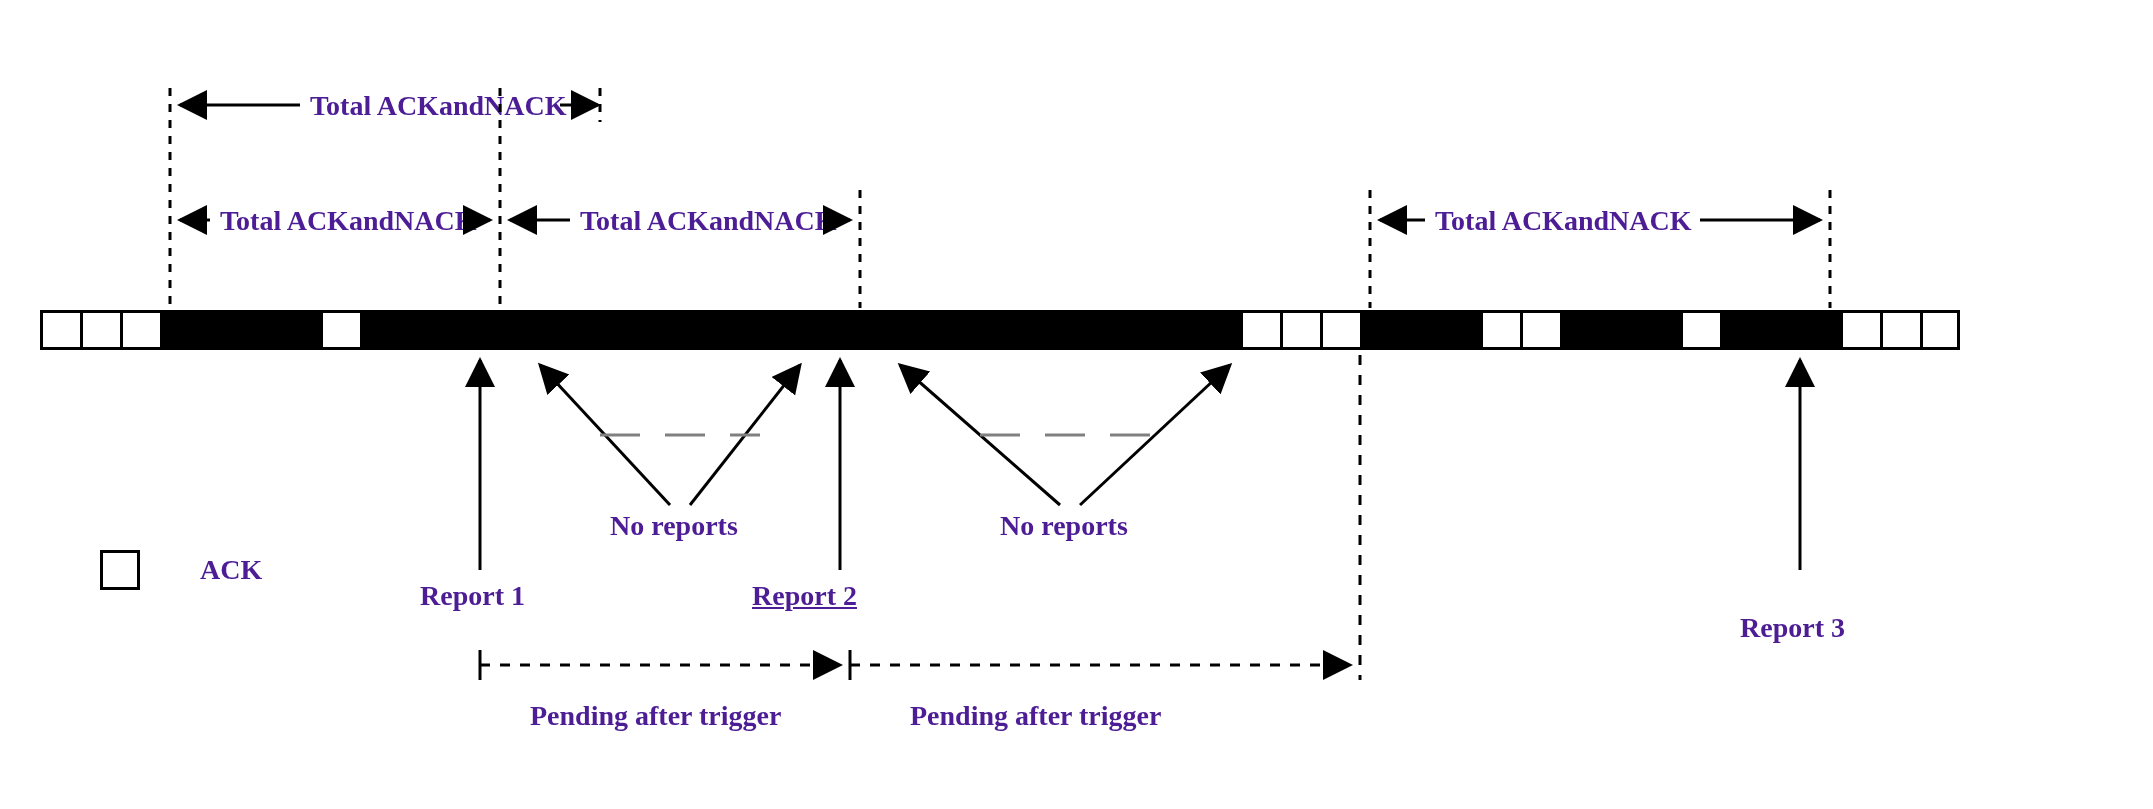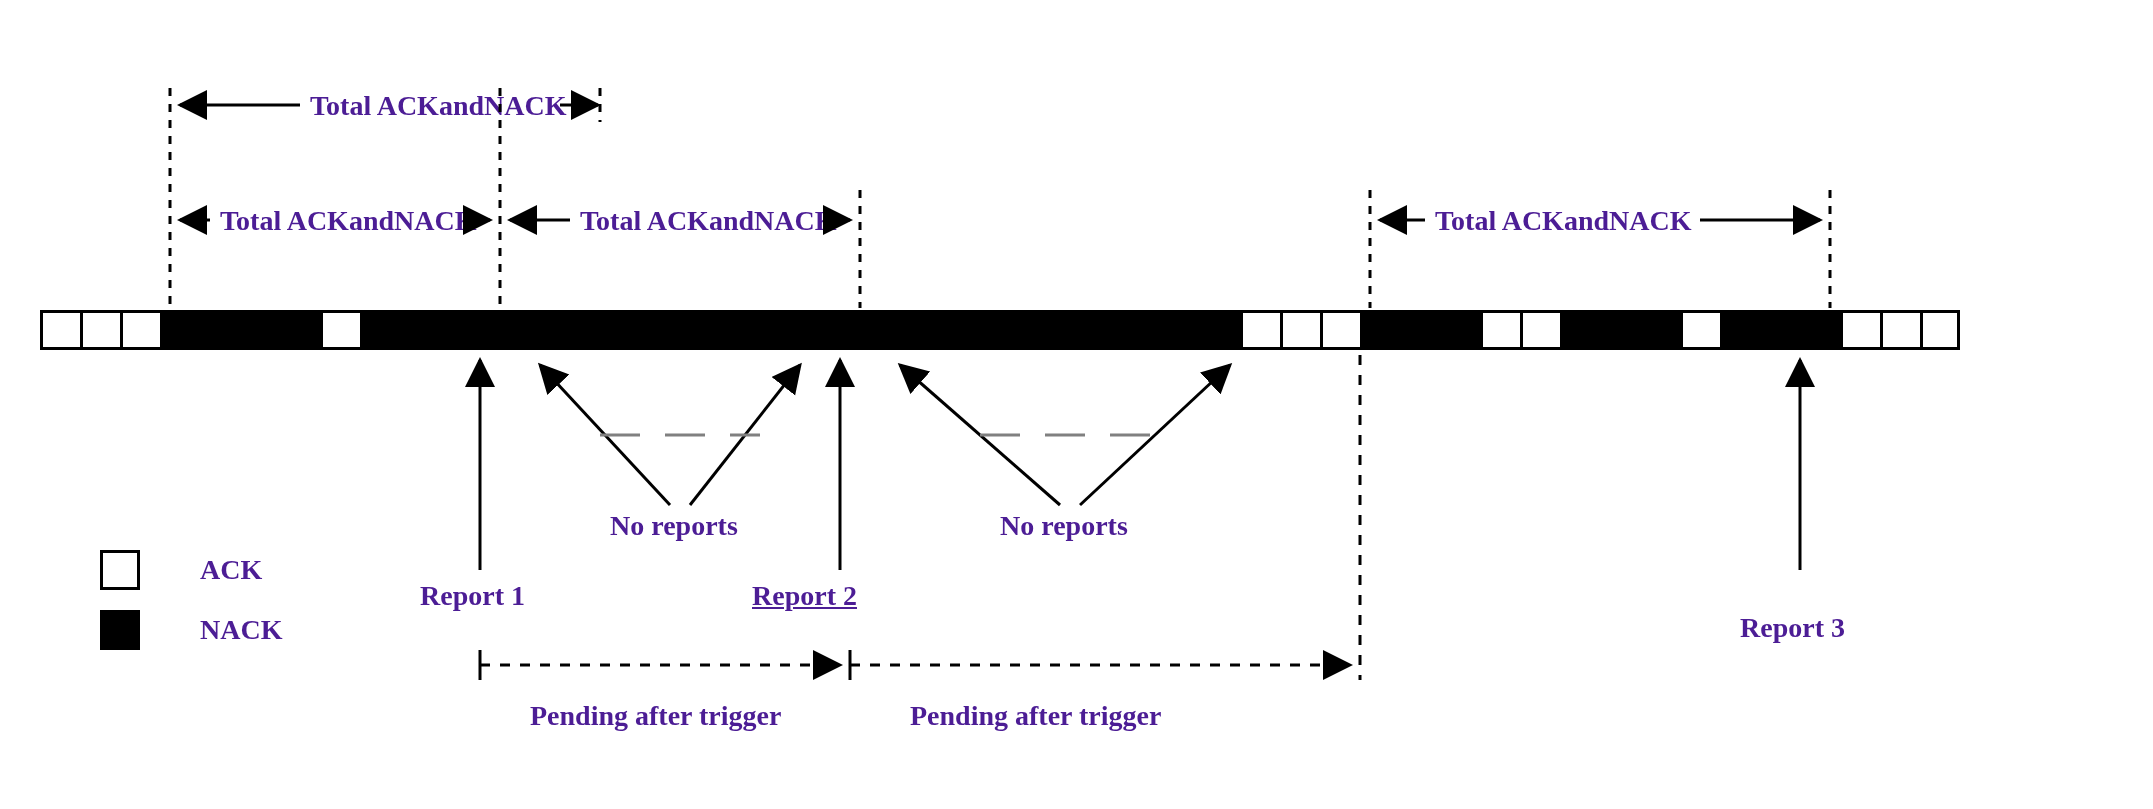--- a/index.html
+++ b/index.html
@@ -145,24 +145,20 @@
   <div class="label" style="left:570px; top:470px;">No reports</div>
   <div class="label" style="left:960px; top:470px;">No reports</div>
   <div class="label" style="left:490px; top:660px;">Pending after trigger</div>
   <div class="label" style="left:870px; top:660px;">Pending after trigger</div>
 
   <div class="legend">
     <div class="legend-row">
       <div class="legend-box"></div>
       <span>ACK</span>
     </div>
-    <div class="legend-row">
-      <div class="legend-box n"></div>
-      <span>NACK</span>
-    </div>
   </div>
 
   <svg class="overlay">
     <defs>
       <marker id="ah" markerWidth="12" markerHeight="12" refX="9" refY="5" orient="auto">
         <path d="M0,0 L10,5 L0,10 Z" fill="#000"></path>
       </marker>
       <marker id="ahL" markerWidth="12" markerHeight="12" refX="1" refY="5" orient="auto">
         <path d="M10,0 L0,5 L10,10 Z" fill="#000"></path>
       </marker>

